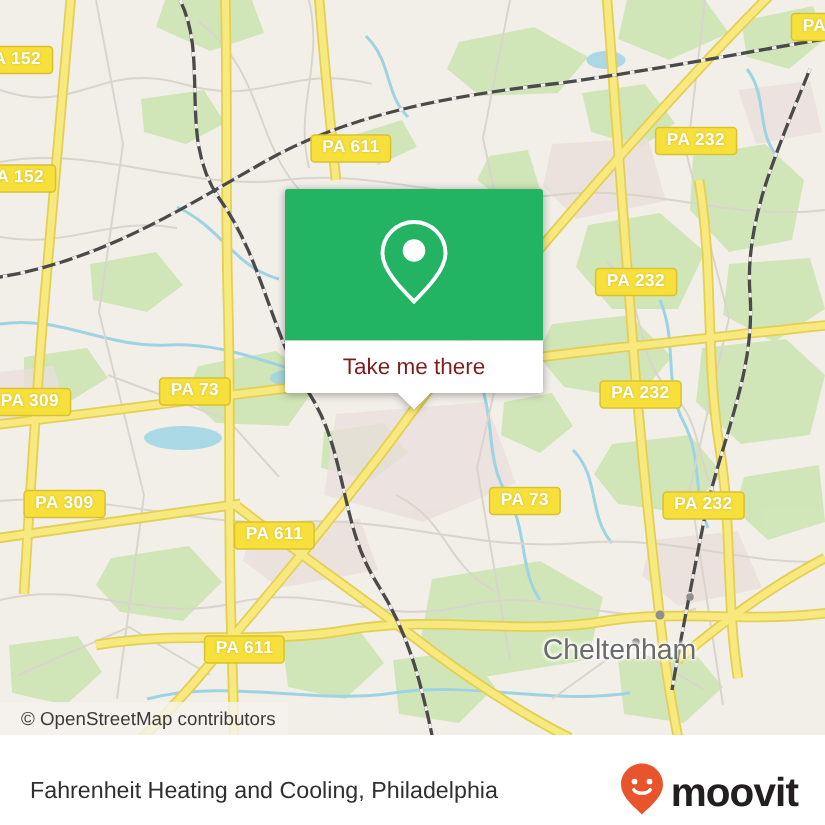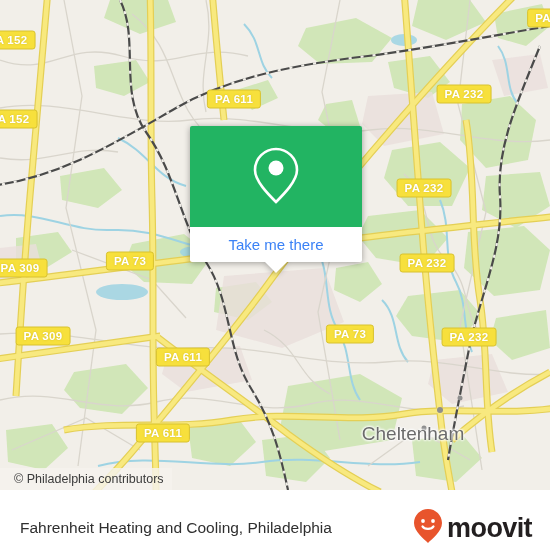--- a/index.html
+++ b/index.html
@@ -63,21 +63,21 @@
     display: flex; align-items: center; justify-content: center;
   }
   #popup-body {
     background: #ffffff;
     height: 35px;
     display: flex; align-items: center; justify-content: center;
     border-radius: 0 0 2px 2px;
     position: relative;
   }
   #popup-label {
-    color: #3b82f6;
+    color: #7f1d1d;
     font-size: 15px;
   }
   #popup-tail {
     position: absolute;
     left: 50%; top: 100%;
     width: 0; height: 0;
     transform: translateX(-50%);
     border-left: 11px solid transparent;
     border-right: 11px solid transparent;
     border-top: 11px solid #ffffff;
@@ -277,21 +277,21 @@
           </svg>
         </span>
       </div>
       <div id="popup-body">
         <span id="popup-label">Take me there</span>
         <span id="popup-tail"></span>
       </div>
     </div>
 
     <div id="attribution">
-      <span>© Philadelphia contributors</span>
+      <span>© OpenStreetMap contributors</span>
     </div>
   </div>
 
   <div id="footer">
     <div id="footer-title">Fahrenheit Heating and Cooling, Philadelphia</div>
     <div id="moovit-logo">
       <span>
         <svg width="30" height="36" viewBox="0 0 30 36">
           <path d="M15 1 C7.3 1 1 7.3 1 15 C1 23.5 11.2 31 15 35 C18.8 31 29 23.5 29 15 C29 7.3 22.7 1 15 1 Z" fill="#e8542c"></path>
           <circle cx="10" cy="13" r="1.9" fill="#ffffff"></circle>

